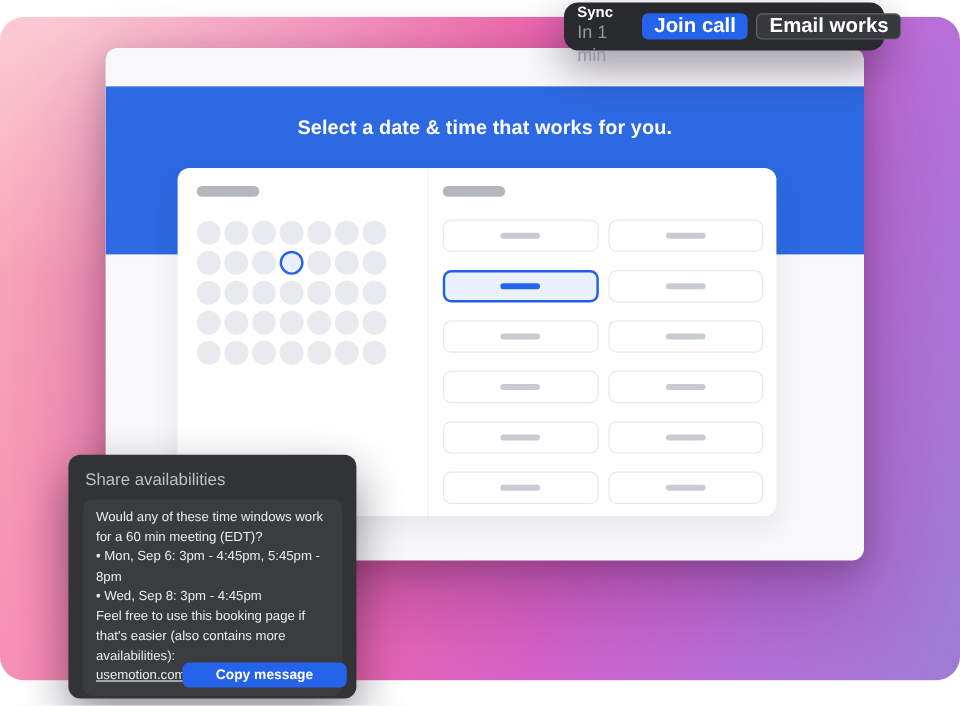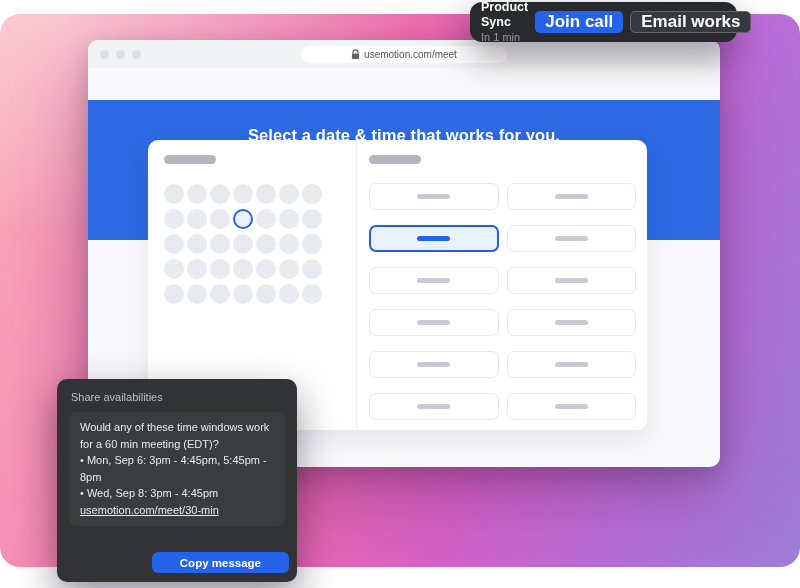--- a/index.html
+++ b/index.html
@@ -153,21 +153,21 @@
     background: #282a2e;
     box-shadow: 0 14px 34px rgba(20,10,30,0.40);
     display: flex;
     align-items: center;
     padding: 0 8px 0 11px;
     gap: 7px;
     z-index: 3;
   }
   .sync-text { flex: 1; line-height: 1.25; }
   .sync-title { color: #ffffff; font-size: 12.5px; font-weight: bold; }
-  .sync-sub { color: #95979c; font-size: 11px; }
+  .sync-sub { color: #95979c; font-size: 15px; }
   .btn {
     border: none;
     height: 22px;
     padding: 0 10px;
     border-radius: 5px;
     font-family: "Liberation Sans", sans-serif;
     font-size: 17px;
     font-weight: bold;
     color: #ffffff;
     cursor: pointer;
@@ -181,21 +181,21 @@
     position: absolute;
     left: 57px; top: 379px;
     width: 240px; height: 203px;
     border-radius: 10px;
     background: #313335;
     box-shadow: 0 16px 38px rgba(20,10,30,0.45);
     z-index: 3;
   }
   .share-title {
     margin: 12px 14px 0;
-    font-size: 11px;
+    font-size: 14px;
     color: #bfc0c3;
   }
   .share-msg {
     margin: 9px 12px 0;
     padding: 7px 11px 8px;
     background: #3a3c40;
     border-radius: 8px;
     color: #ebecee;
     font-size: 11px;
     line-height: 16.5px;
@@ -222,36 +222,20 @@
     font-weight: bold;
     cursor: pointer;
   }
 </style>
 </head>
 <body>
 
 <div class="gradient-bg"></div>
 
 <div class="window">
-  <div class="chrome">
-    <div class="dots">
-      <span class="dot"></span>
-      <span class="dot"></span>
-      <span class="dot"></span>
-    </div>
-    <div class="addr">
-      <span style="display:flex">
-        <svg width="9" height="11" viewBox="0 0 10 12">
-            <path d="M2.2 5V3.6a2.8 2.8 0 0 1 5.6 0V5" fill="none" stroke="#5f6165" stroke-width="1.4"></path>
-            <rect x="1" y="5" width="8" height="6" rx="1.3" fill="#5f6165"></rect>
-          </svg>
-      </span>
-      <span>usemotion.com/meet</span>
-    </div>
-  </div>
   <div class="hero">
     <div class="hero-title">Select a date &amp; time that works for you.</div>
   </div>
   <div class="sched-card">
     <div class="cal-panel">
       <div class="skel-bar"></div>
       <div class="cal-grid">
           <div class="day"></div>
           <div class="day"></div>
           <div class="day"></div>
@@ -341,18 +325,19 @@
   <button class="btn btn-join">Join call</button>
   <button class="btn btn-email">Email works</button>
 </div>
 
 <div class="share-card">
   <div class="share-title">Share availabilities</div>
   <div class="share-msg">
     <p>Would any of these time windows work for a 60 min meeting (EDT)?</p>
     <p>• Mon, Sep 6: 3pm - 4:45pm, 5:45pm - 8pm</p>
     <p>• Wed, Sep 8: 3pm - 4:45pm</p>
+    <p>Feel free to use this booking page if that's easier (also contains more availabilities):</p>
     <span class="share-link">usemotion.com/meet/30-min</span>
   </div>
   <div class="share-footer">
     <button class="btn-copy">Copy message</button>
   </div>
 </div>
 
 </body></html>

